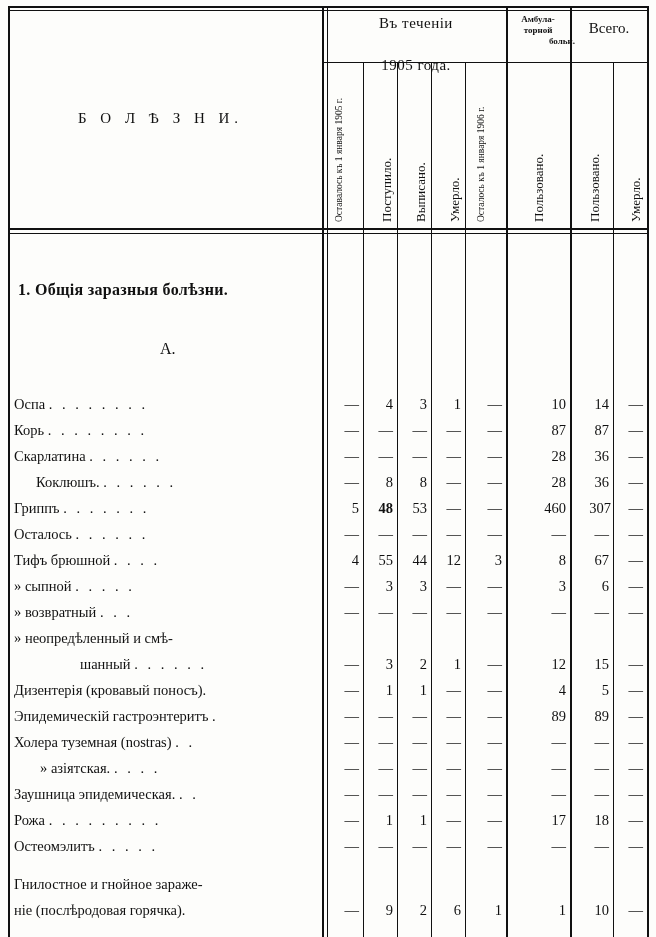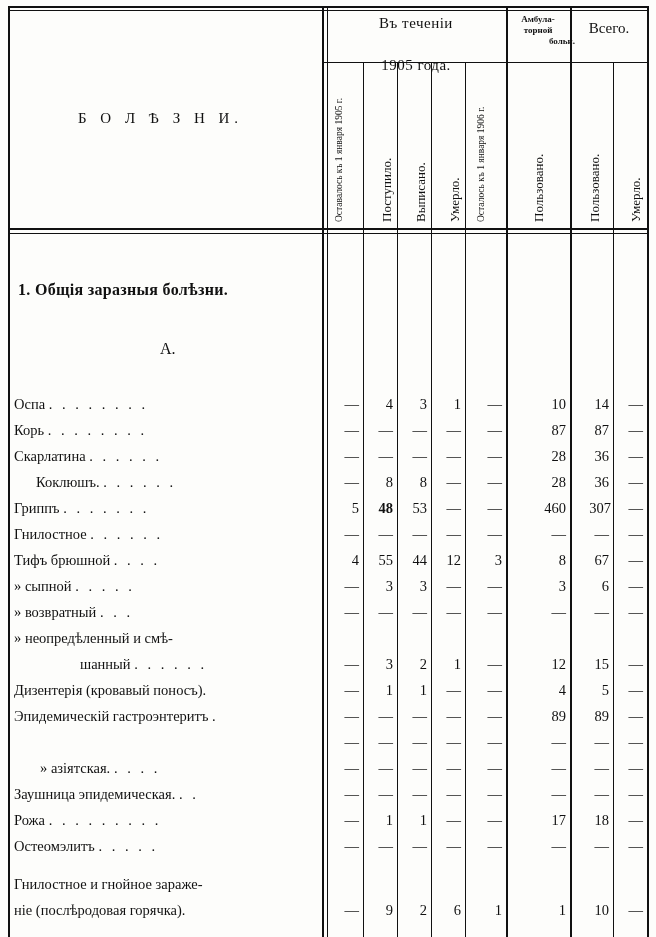--- a/index.html
+++ b/index.html
@@ -184,21 +184,21 @@
   <div class="row-label" style="left:14px; top:500px;"><span>Гриппъ</span> <span class="dots">.  .  .  .  .  .  .</span></div>
   <div class="cell" style="left:331px; top:500px; width:28px;">5</div>
   <div class="cell" style="left:364px; top:500px; width:29px;font-weight:bold;">48</div>
   <div class="cell" style="left:398px; top:500px; width:29px;">53</div>
   <div class="cell" style="left:435px; top:500px; width:26px;">—</div>
   <div class="cell" style="left:469px; top:500px; width:33px;">—</div>
   <div class="cell" style="left:508px; top:500px; width:58px;">460</div>
   <div class="cell" style="left:571px; top:500px; width:40px;">307</div>
   <div class="cell" style="left:617px; top:500px; width:26px;">—</div>
 
-  <div class="row-label" style="left:14px; top:526px;"><span>Гнилостное</span> <span class="dots">.  .  .  .  .  .</span></div>
+  <div class="row-label" style="left:14px; top:526px;"><span>Осталось</span> <span class="dots">.  .  .  .  .  .</span></div>
   <div class="cell" style="left:331px; top:526px; width:28px;">—</div>
   <div class="cell" style="left:367px; top:526px; width:26px;">—</div>
   <div class="cell" style="left:401px; top:526px; width:26px;">—</div>
   <div class="cell" style="left:435px; top:526px; width:26px;">—</div>
   <div class="cell" style="left:469px; top:526px; width:33px;">—</div>
   <div class="cell" style="left:510px; top:526px; width:56px;">—</div>
   <div class="cell" style="left:574px; top:526px; width:35px;">—</div>
   <div class="cell" style="left:617px; top:526px; width:26px;">—</div>
 
   <div class="row-label" style="left:14px; top:552px;"><span>Тифъ брюшной</span> <span class="dots">.  .  .  .</span></div>
@@ -256,20 +256,21 @@
   <div class="row-label" style="left:14px; top:708px;"><span>Эпидемическій гастроэнтеритъ</span> <span class="dots">.</span></div>
   <div class="cell" style="left:331px; top:708px; width:28px;">—</div>
   <div class="cell" style="left:367px; top:708px; width:26px;">—</div>
   <div class="cell" style="left:401px; top:708px; width:26px;">—</div>
   <div class="cell" style="left:435px; top:708px; width:26px;">—</div>
   <div class="cell" style="left:469px; top:708px; width:33px;">—</div>
   <div class="cell" style="left:510px; top:708px; width:56px;">89</div>
   <div class="cell" style="left:574px; top:708px; width:35px;">89</div>
   <div class="cell" style="left:617px; top:708px; width:26px;">—</div>
 
+  <div class="row-label" style="left:14px; top:734px;"><span>Холера туземная (nostras)</span> <span class="dots">.  .</span></div>
   <div class="cell" style="left:331px; top:734px; width:28px;">—</div>
   <div class="cell" style="left:367px; top:734px; width:26px;">—</div>
   <div class="cell" style="left:401px; top:734px; width:26px;">—</div>
   <div class="cell" style="left:435px; top:734px; width:26px;">—</div>
   <div class="cell" style="left:469px; top:734px; width:33px;">—</div>
   <div class="cell" style="left:510px; top:734px; width:56px;">—</div>
   <div class="cell" style="left:574px; top:734px; width:35px;">—</div>
   <div class="cell" style="left:617px; top:734px; width:26px;">—</div>
 
   <div class="row-label" style="left:40px; top:760px;"><span>»      азіятская.</span> <span class="dots">.  .  .  .</span></div>

